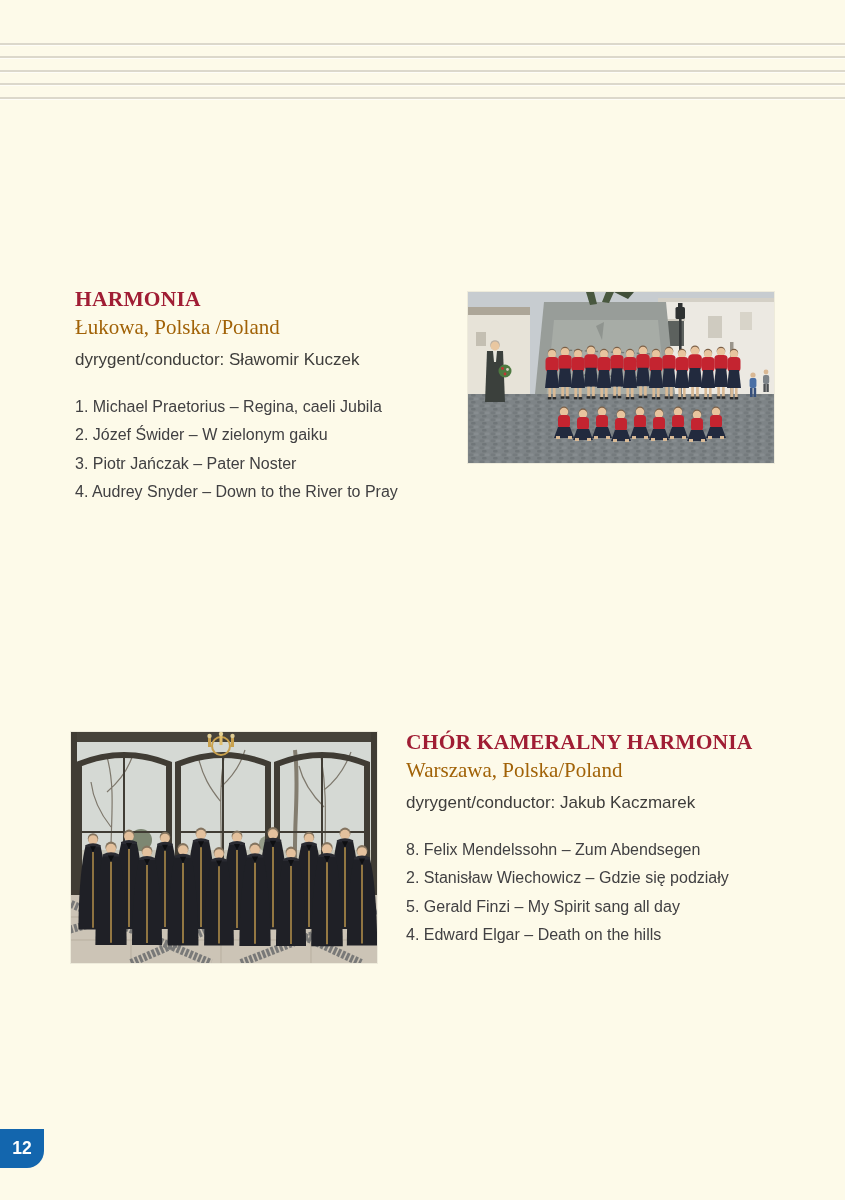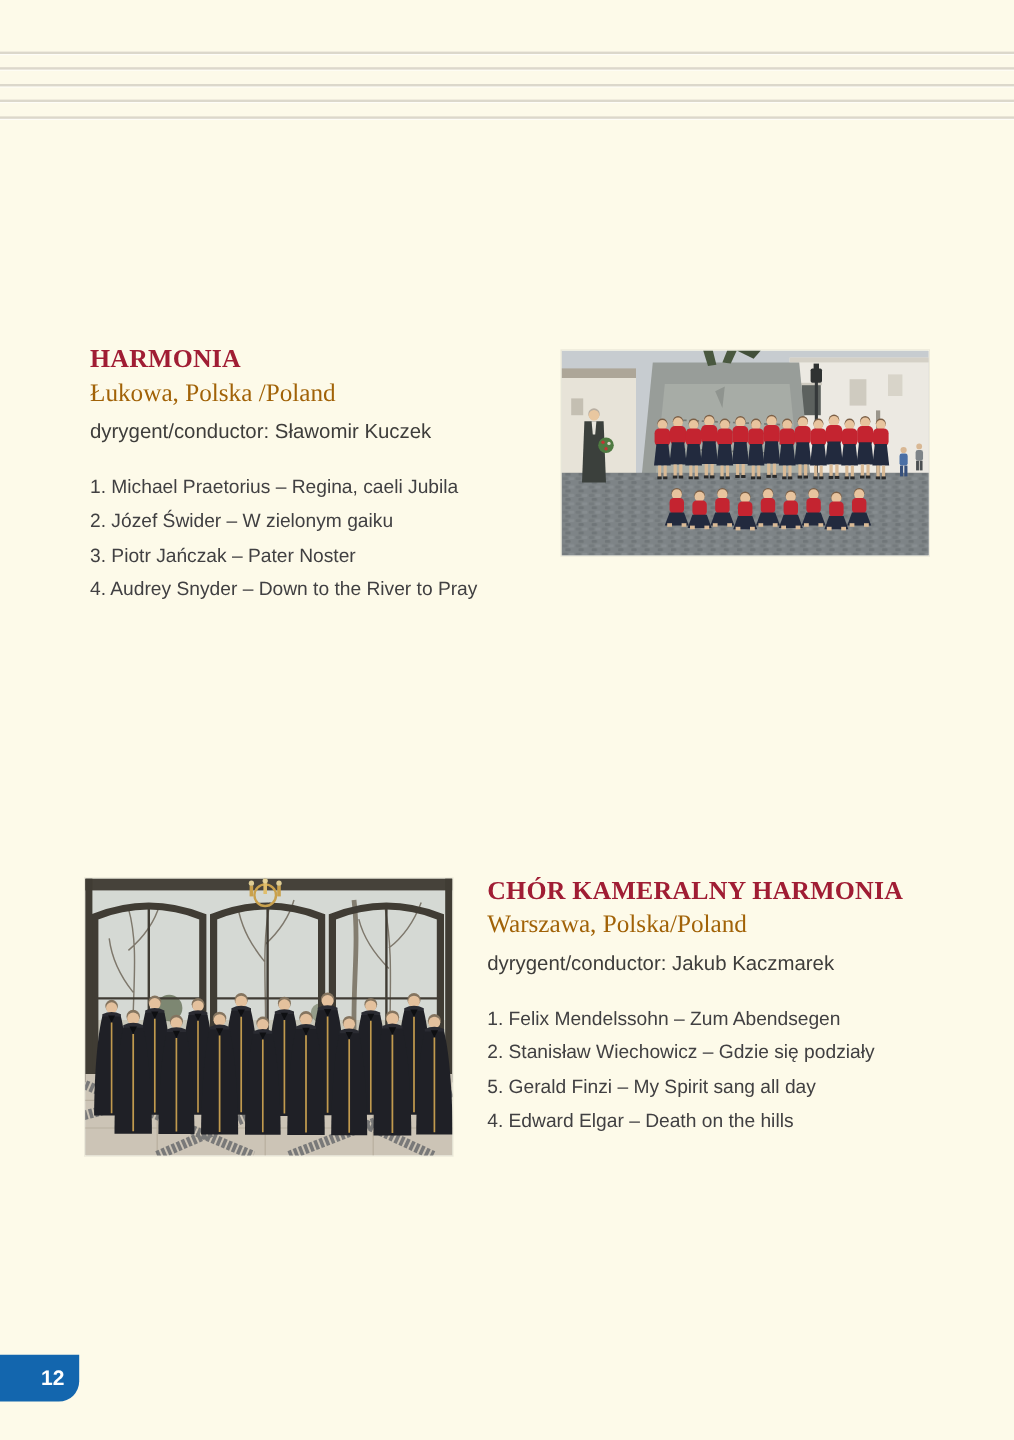--- a/index.html
+++ b/index.html
@@ -32,21 +32,20 @@
   }
   
   .photo{position:absolute;display:block;box-shadow:0 0 0 1px rgba(0,0,0,.06);}
   .photo svg{display:block;}
   
   .page-badge{
     position:absolute;left:0;top:1129px;width:44px;height:39px;
     background:#1366AE;border-bottom-right-radius:17px;
     color:#FFFFFF;font-weight:700;font-size:17.5px;line-height:39px;
     text-align:center;
-    padding-left:22px;
   }
 </style>
 </head>
 <body>
 
 <div class="page">
 
   <div class="staff-line" style="top:43px"></div>
   <div class="staff-line" style="top:56px"></div>
   <div class="staff-line" style="top:70px"></div>
@@ -177,21 +176,21 @@
       <use href="#pkneel" transform="translate(229,123)"></use>
       <use href="#pkneel" transform="translate(248,120)"></use>
     </svg>
   </div>
 
   <div class="sec" style="left:406px;top:731px;width:400px">
     <h2 class="sec-title">CHÓR KAMERALNY HARMONIA</h2>
     <div class="sec-loc">Warszawa, Polska/Poland</div>
     <div class="sec-cond">dyrygent/conductor: Jakub Kaczmarek</div>
     <div class="sec-list">
-      <div class="piece">1. Felix Mendelssohn – Zum Abendsegen</div>
+      <div class="piece">8. Felix Mendelssohn – Zum Abendsegen</div>
       <div class="piece">2. Stanisław Wiechowicz – Gdzie się podziały</div>
       <div class="piece">5. Gerald Finzi – My Spirit sang all day</div>
       <div class="piece">4. Edward Elgar – Death on the hills</div>
     </div>
   </div>
 
   <div class="photo" style="left:71px;top:732px;width:306px;height:231px" role="img" aria-label="Chamber choir Invicta indoors: adults in long black capes with gold trim standing in a glass conservatory with a mosaic tile floor">
     <svg width="306" height="231" viewBox="0 0 306 231">
       <defs>
         <g id="cape">

